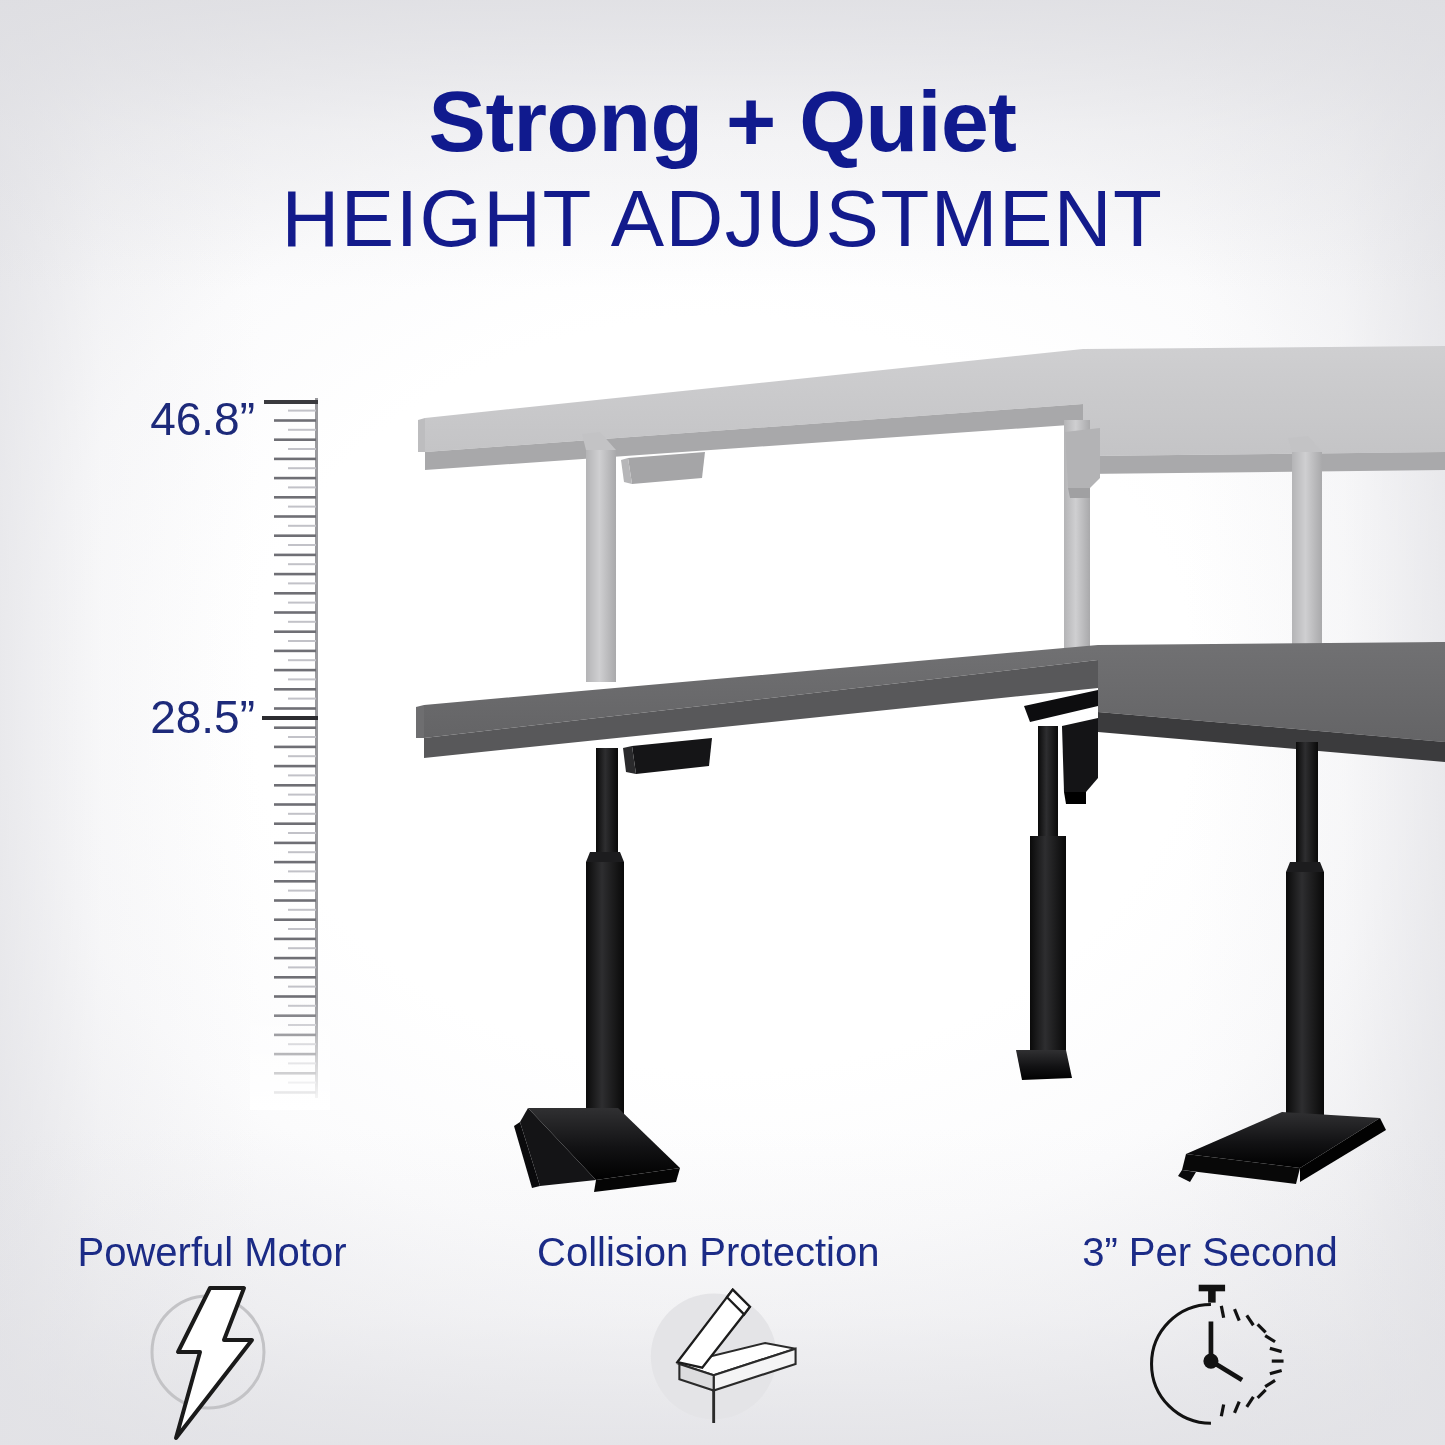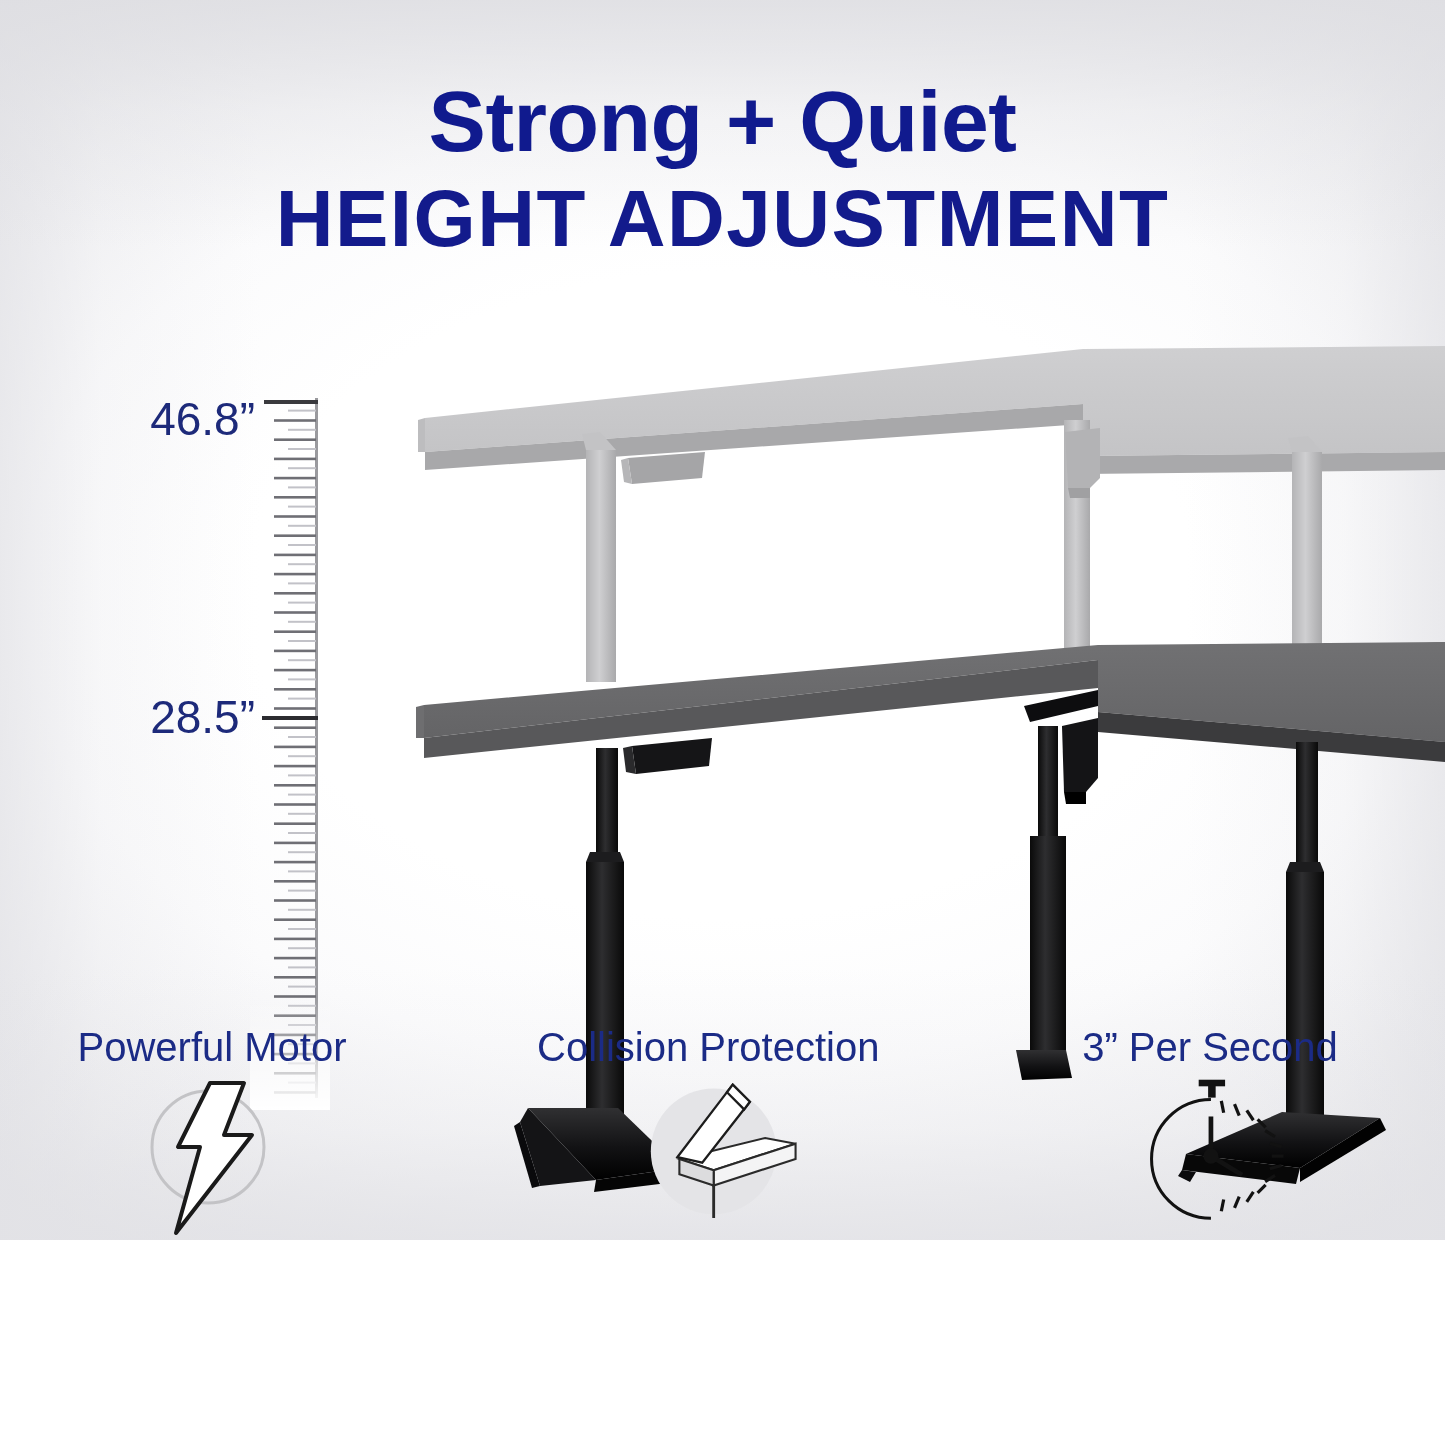--- a/index.html
+++ b/index.html
@@ -3,21 +3,21 @@
 <meta charset="utf-8">
 <style>
   html, body {
     margin: 0;
     padding: 0;
     background: #ffffff;
   }
   #page {
     position: relative;
     width: 1445px;
-    height: 1240px;
+    height: 1445px;
     overflow: hidden;
     font-family: "Liberation Sans", sans-serif;
     background:
       radial-gradient(ellipse 78% 62% at 50% 48%, #ffffff 0%, #ffffff 42%, #fbfbfc 62%, #f2f2f4 80%, #e6e6e9 100%);
   }
   
   #vignette {
     position: absolute;
     inset: 0;
     pointer-events: none;
@@ -42,21 +42,21 @@
     font-size: 86px;
     font-weight: 700;
     letter-spacing: -0.5px;
     line-height: 1.02;
     color: #101a8e;
   }
   #title-sub {
     display: block;
     margin-top: 12px;
     font-size: 80px;
-    font-weight: 700;
+    font-weight: 400;
     letter-spacing: 1.5px;
     line-height: 1.02;
     color: #131b8c;
   }
 
   
   #ruler-group { position: absolute; left: 0; top: 0; width: 1445px; height: 1445px; pointer-events: none;}
   .meas-label {
     position: absolute;
     font-size: 46px;

